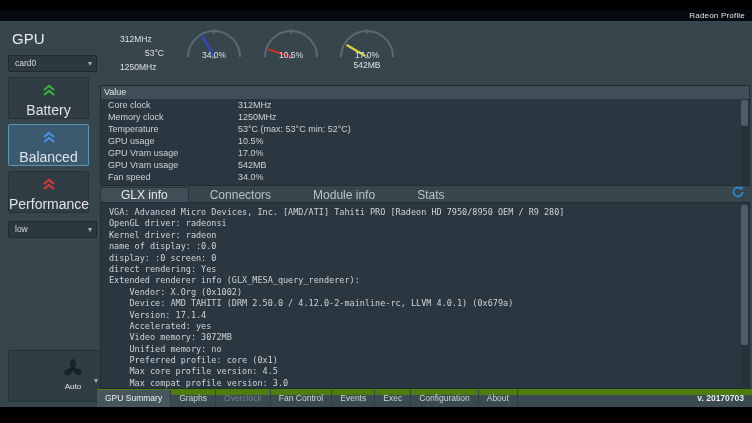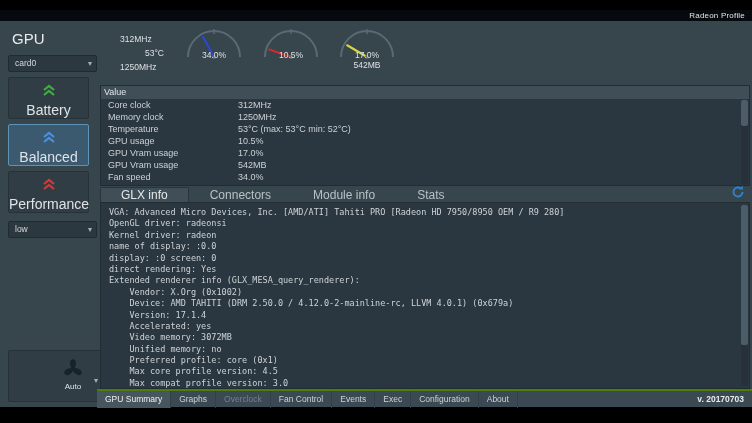--- a/index.html
+++ b/index.html
@@ -58,22 +58,22 @@
              padding:4px 0 0 8px; }
   .cline { white-space:pre; height:11.4px; line-height:11.4px; }
 
   .sbar { position:absolute; right:1px; width:7px; background:#26313a; border-radius:2px; }
   .sbar .sthumb { position:absolute; left:0; width:7px; background:#4d5d67; border-radius:2px; }
   .table .sbar { top:14px; bottom:1px; }
   .table .sthumb { top:0; height:26px; }
   .console .sbar { top:2px; bottom:2px; }
   .console .sthumb { top:0; height:140px; }
 
-  .bottombar { flex:none; height:18px; background:#3a4952; border-top:2px solid #4d7c0f;
-               display:flex; align-items:flex-start; }
+  .bottombar { flex:none; height:18px; background:#3a4952; border-top:6px solid #4d7c0f;
+               display:flex; align-items:flex-end; }
   .btab { padding:0 8px; line-height:17px; font-size:8.5px; color:#ccd2d6; border-right:1px solid #333f47; }
   .btab.active { background:#46555e; color:#eef1f3; }
   .btab.dim { color:#73808a; }
   .bspacer { flex:1; }
   .version { line-height:17px; font-size:8.5px; font-weight:bold; color:#e8ecee; padding-right:8px; }
 </style>
 </head>
 <body>
 
 <div class="screen">

